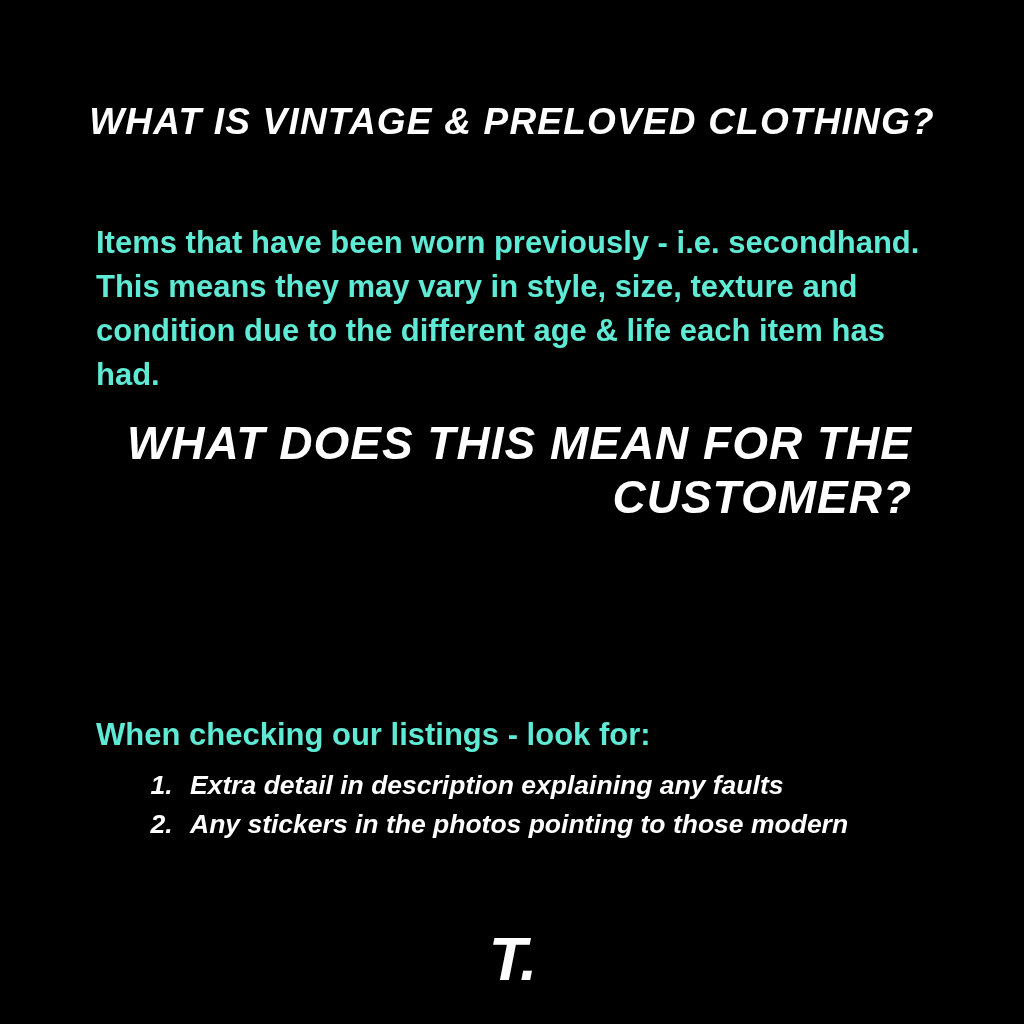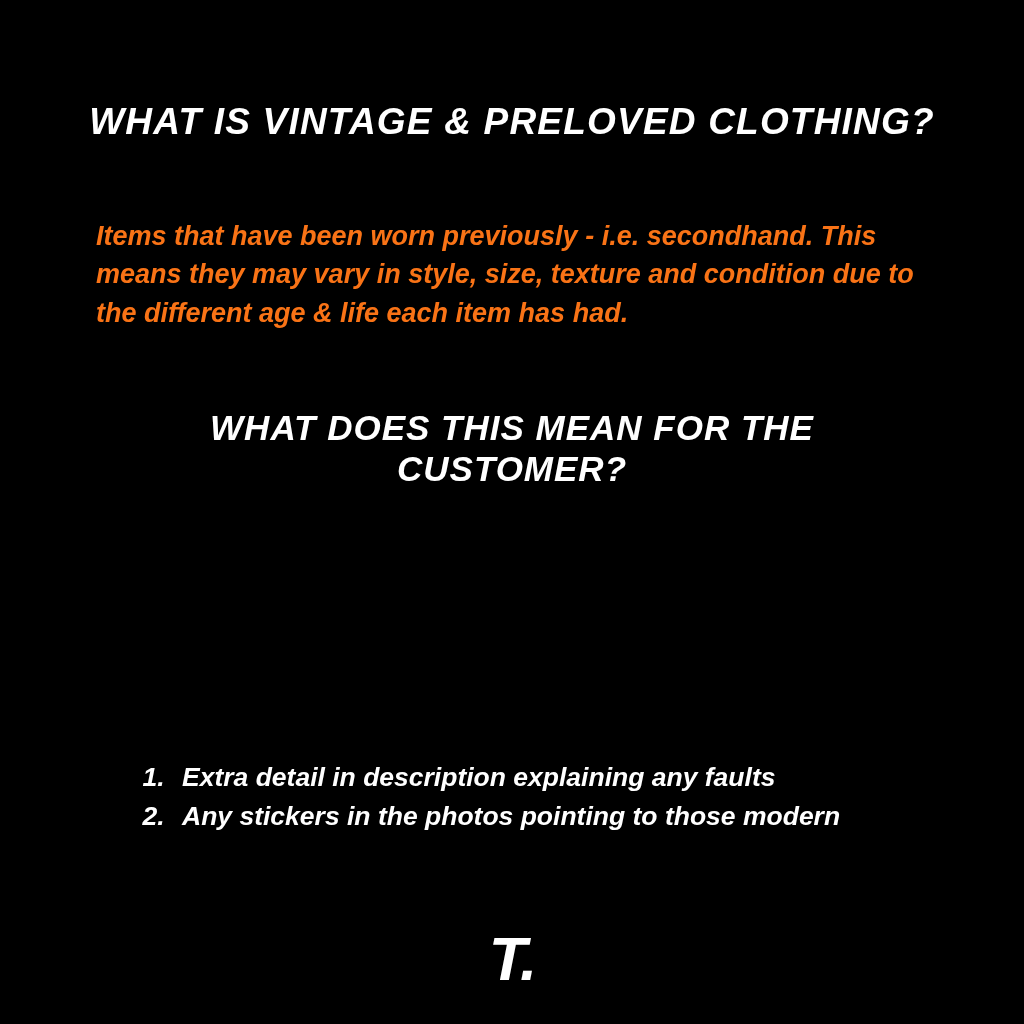--- a/index.html
+++ b/index.html
@@ -38,29 +38,29 @@
     width: 1024px;
     font-size: 37px;
     letter-spacing: 1.2px;
   }
 
   .h-second {
     position: absolute;
     top: 378px;
     left: 112px;
     width: 800px;
-    font-size: 35px;
+    font-size: 46px;
     letter-spacing: 1px;
+    text-align: right;
   }
 
   .body-text {
     font-weight: bold;
-    font-style: italic;
-    color: #f97316;
-    font-size: 27px;
+    color: #5eead4;
+    font-size: 31px;
     line-height: 1.42;
   }
 
   .p1 {
     position: absolute;
     top: 190px;
     left: 96px;
     width: 842px;
   }
 
@@ -76,21 +76,21 @@
     top: 682px;
     left: 96px;
     width: 842px;
   }
 
   .list {
     position: absolute;
     top: 754px;
     left: 126px;
     width: 820px;
-    margin: 4px;
+    margin: 12px;
     padding: 0 0 0 42px;
     list-style-position: outside;
   }
   .list li {
     font-weight: bold;
     font-style: italic;
     font-size: 26.5px;
     line-height: 1.48;
     color: #ffffff;
     padding-left: 10px;
@@ -119,20 +119,21 @@
 
 <div class="page">
 
   <h1 class="heading h-main">WHAT IS VINTAGE &amp; PRELOVED CLOTHING?</h1>
 
   <p class="body-text p1">Items that have been worn previously - i.e. secondhand. This means they may vary in style, size, texture and condition due to the different age &amp; life each item has had.</p>
 
   <h2 class="heading h-second">WHAT DOES THIS MEAN FOR THE CUSTOMER?</h2>
 
 
+  <p class="body-text p3">When checking our listings - look for:</p>
 
   <ol class="list">
     <li>Extra detail in description explaining any faults</li>
     <li>Any stickers in the photos pointing to those modern</li>
   </ol>
 
   <div class="logo">T.</div>
 
 </div>
 

